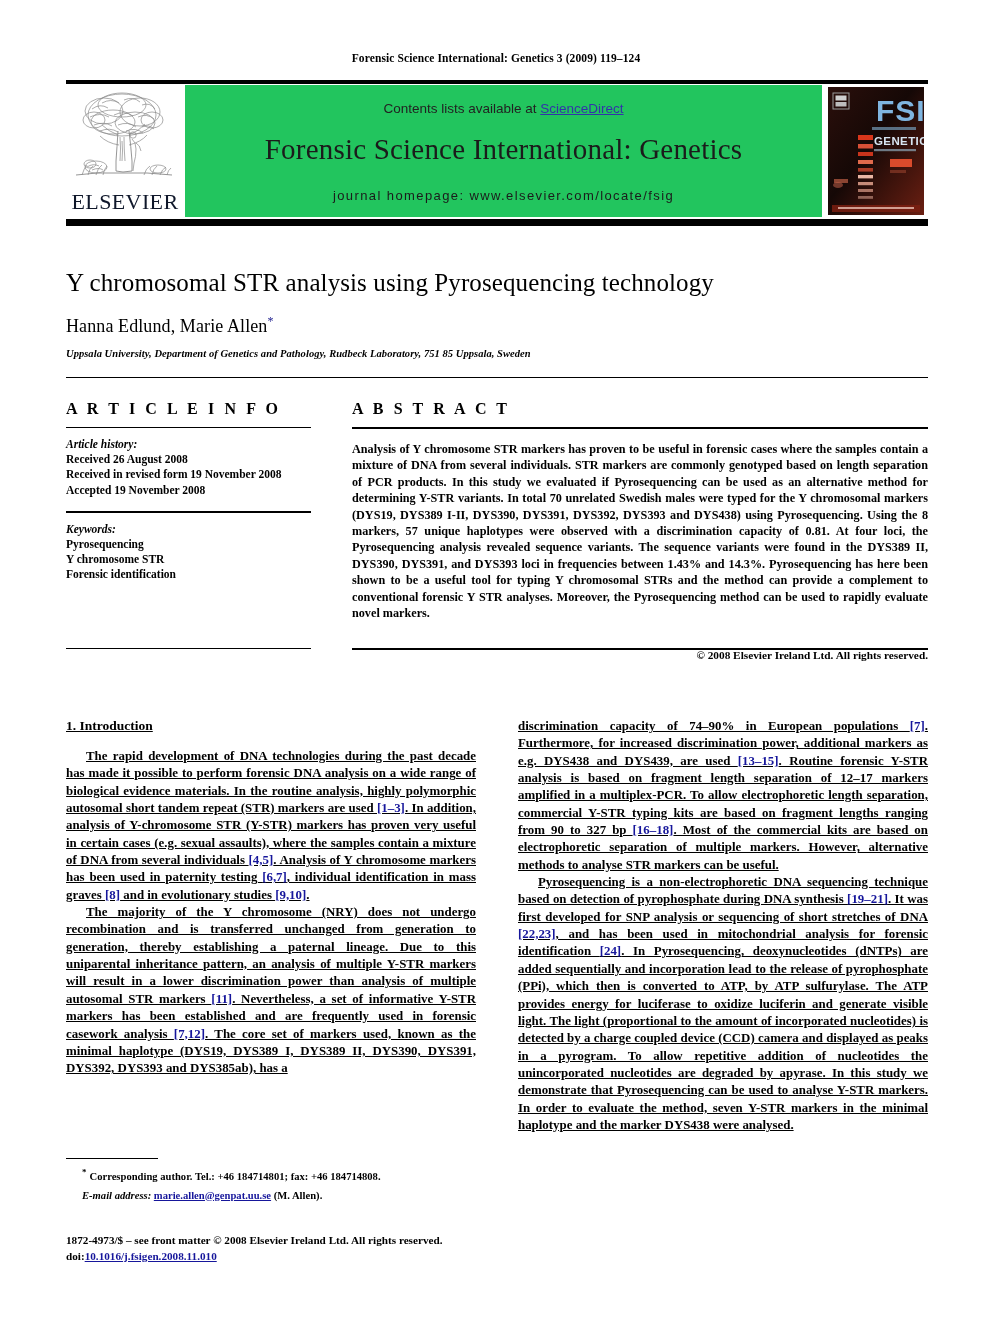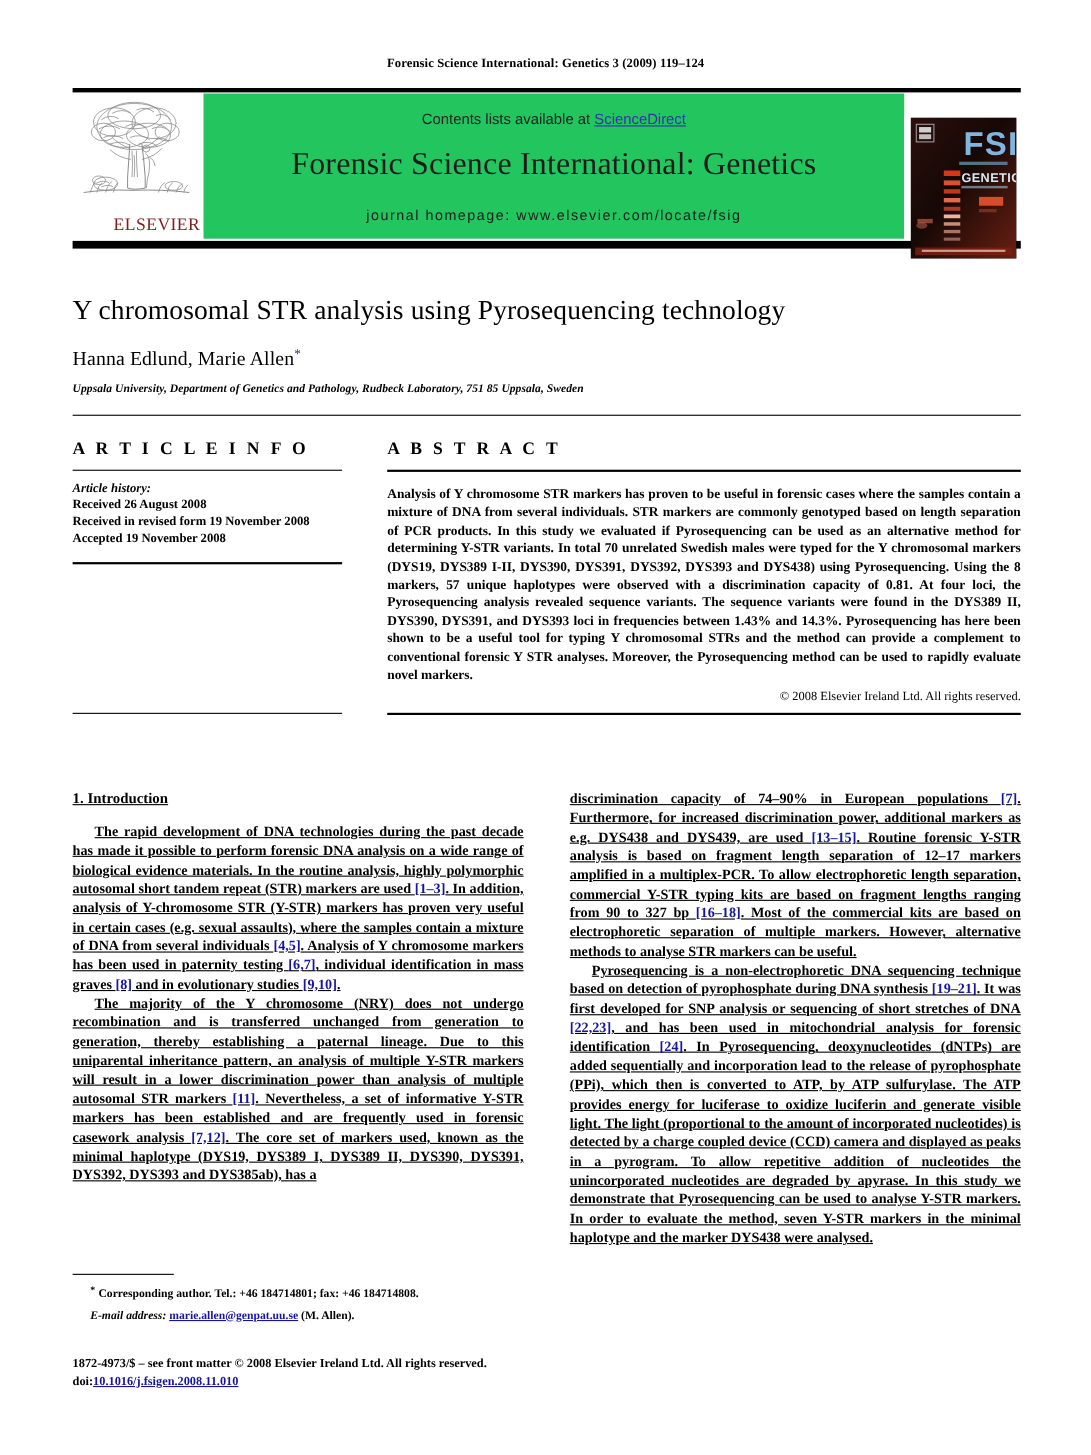--- a/index.html
+++ b/index.html
@@ -63,24 +63,24 @@
     position: absolute;
     left: 6px; top: 2px;
     width: 104px;
     height: 96px;
   }
   .elsevier-word {
     position: absolute;
     left: 2px;
     bottom: 4px;
     width: 114px;
-    text-align: right;
-    color: #7f1d1d;
+    text-align: center;
+    color: #0f172a;
     font-family: "Liberation Serif", "DejaVu Serif", serif;
-    font-size: 16px;
+    font-size: 22px;
     letter-spacing: 0.4px;
     line-height: 1;
   }
   .center-band {
     flex: 1 1 auto;
     background: #22c55e;
     position: relative;
   }
   .sd-line {
     position: absolute;
@@ -111,21 +111,20 @@
     color: #1b1b1b;
     letter-spacing: 1.4px;
   }
   .cover-block {
     width: 106px;
     flex: 0 0 106px;
     background: #ffffff;
     position: relative;
     padding-left: 4px;
     box-sizing: border-box;
-    margin-top: 20px;
   }
   .cover-thumb {
     position: absolute;
     left: 6px; top: 2px;
     width: 96px;
     height: 128px;
     overflow: hidden;
     background: #130a08;
   }
   .rule-thick-bottom {
@@ -214,23 +213,23 @@
     margin: 13px 0 0 0;
   }
   .abstract-text {
     margin-top: 12px;
     font-size: 12.2px;
     font-weight: bold;
     line-height: 1.345;
     text-align: justify;
   }
   .copyright-line {
-    margin-top: 6px;
+    margin-top: 28px;
     font-size: 11.3px;
-    font-weight: normal;
+    font-weight: bold;
     text-align: right;
   }
   .rule-info-bottom {
     position: absolute;
     left: 66px; top: 648px;
     width: 245px;
     height: 1px;
     background: #000;
   }
   .rule-abs-bottom {
@@ -439,20 +438,26 @@
 
       <div class="info-group">
         <div class="info-label">Article history:</div>
         <div>Received 26 August 2008</div>
         <div>Received in revised form 19 November 2008</div>
         <div>Accepted 19 November 2008</div>
       </div>
 
       <div class="hr-inner"></div>
 
+      <div class="info-group">
+        <div class="info-label">Keywords:</div>
+        <div>Pyrosequencing</div>
+        <div>Y chromosome STR</div>
+        <div>Forensic identification</div>
+      </div>
     </div>
 
     <div class="col-gap"></div>
 
     <div class="col-abstract">
       <div class="sec-head">A B S T R A C T</div>
       <div class="hr-sec thick"></div>
       <div class="abstract-text">Analysis of Y chromosome STR markers has proven to be useful in forensic cases where the samples contain a mixture of DNA from several individuals. STR markers are commonly genotyped based on length separation of PCR products. In this study we evaluated if Pyrosequencing can be used as an alternative method for determining Y-STR variants. In total 70 unrelated Swedish males were typed for the Y chromosomal markers (DYS19, DYS389 I-II, DYS390, DYS391, DYS392, DYS393 and DYS438) using Pyrosequencing. Using the 8 markers, 57 unique haplotypes were observed with a discrimination capacity of 0.81. At four loci, the Pyrosequencing analysis revealed sequence variants. The sequence variants were found in the DYS389 II, DYS390, DYS391, and DYS393 loci in frequencies between 1.43% and 14.3%. Pyrosequencing has here been shown to be a useful tool for typing Y chromosomal STRs and the method can provide a complement to conventional forensic Y STR analyses. Moreover, the Pyrosequencing method can be used to rapidly evaluate novel markers.</div>
       <div class="copyright-line">© 2008 Elsevier Ireland Ltd. All rights reserved.</div>
     </div>

